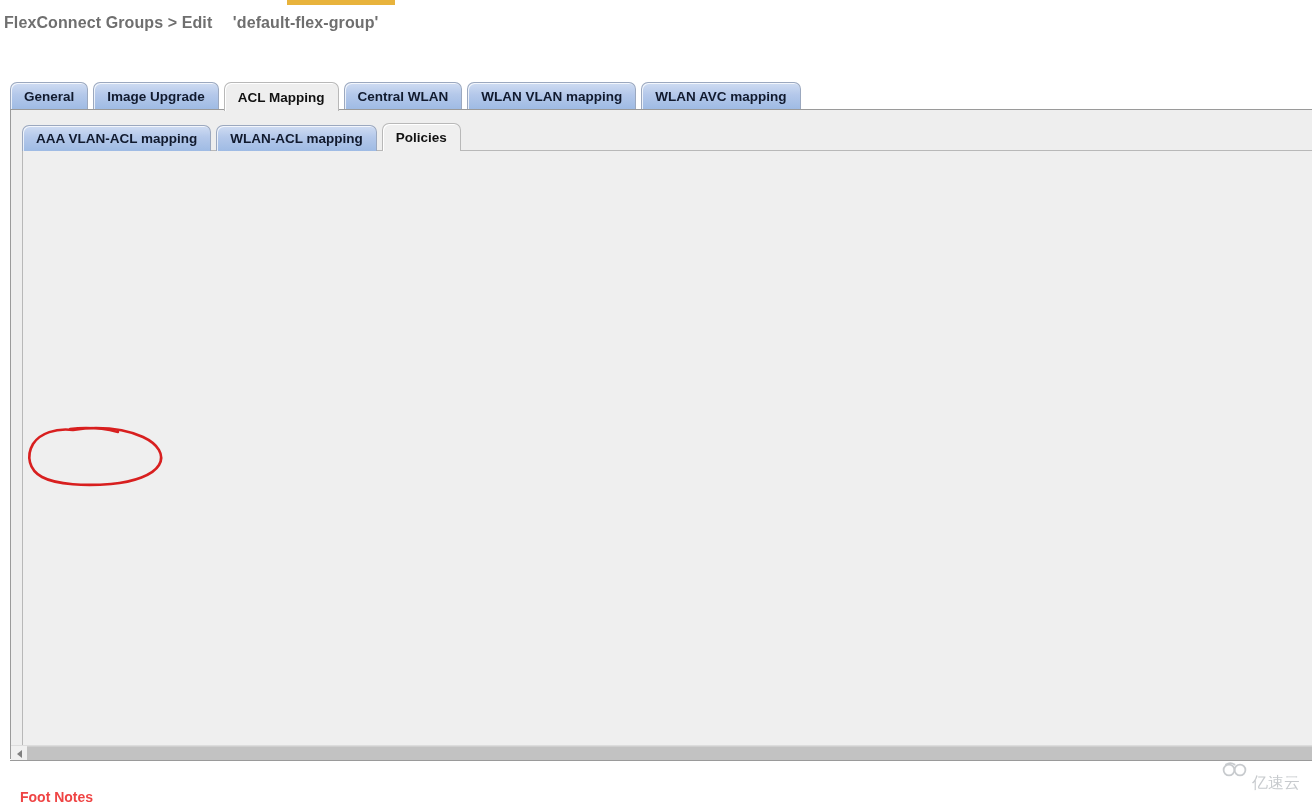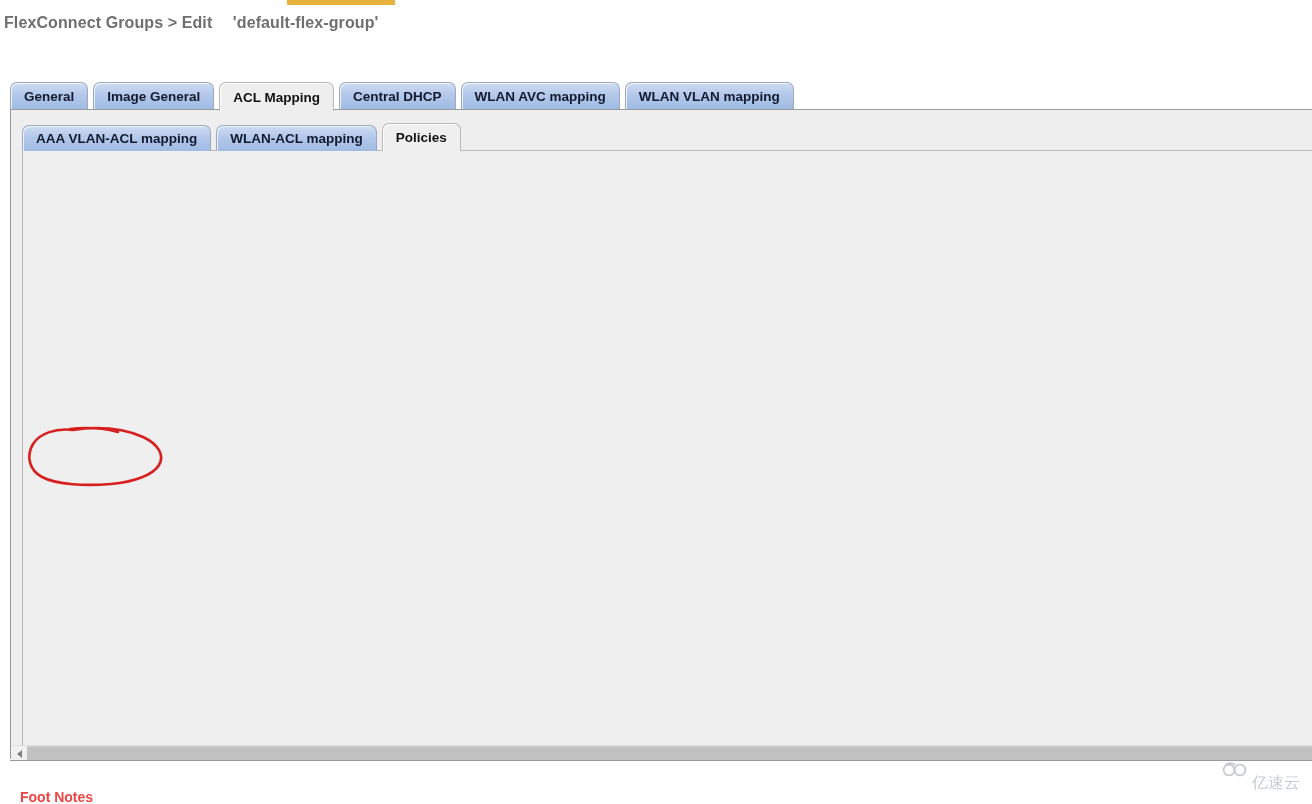--- a/index.html
+++ b/index.html
@@ -285,33 +285,33 @@
   <div class="page-title">
     <span class="crumb">FlexConnect Groups &gt; Edit</span>
     <span class="objname">'default-flex-group'</span>
   </div>
 
   <div class="tabrow">
     <div class="tab">
       <span>General</span>
     </div>
     <div class="tab">
-      <span>Image General</span>
+      <span>Image Upgrade</span>
     </div>
     <div class="tab active">
       <span>ACL Mapping</span>
     </div>
     <div class="tab">
-      <span>Central DHCP</span>
+      <span>Central WLAN</span>
+    </div>
+    <div class="tab">
+      <span>WLAN VLAN mapping</span>
     </div>
     <div class="tab">
       <span>WLAN AVC mapping</span>
-    </div>
-    <div class="tab">
-      <span>WLAN VLAN mapping</span>
     </div>
   </div>
 
   <div class="panel"></div>
 
   <div class="subtabrow">
     <div class="subtab">
       <span>AAA VLAN-ACL mapping</span>
     </div>
     <div class="subtab">

